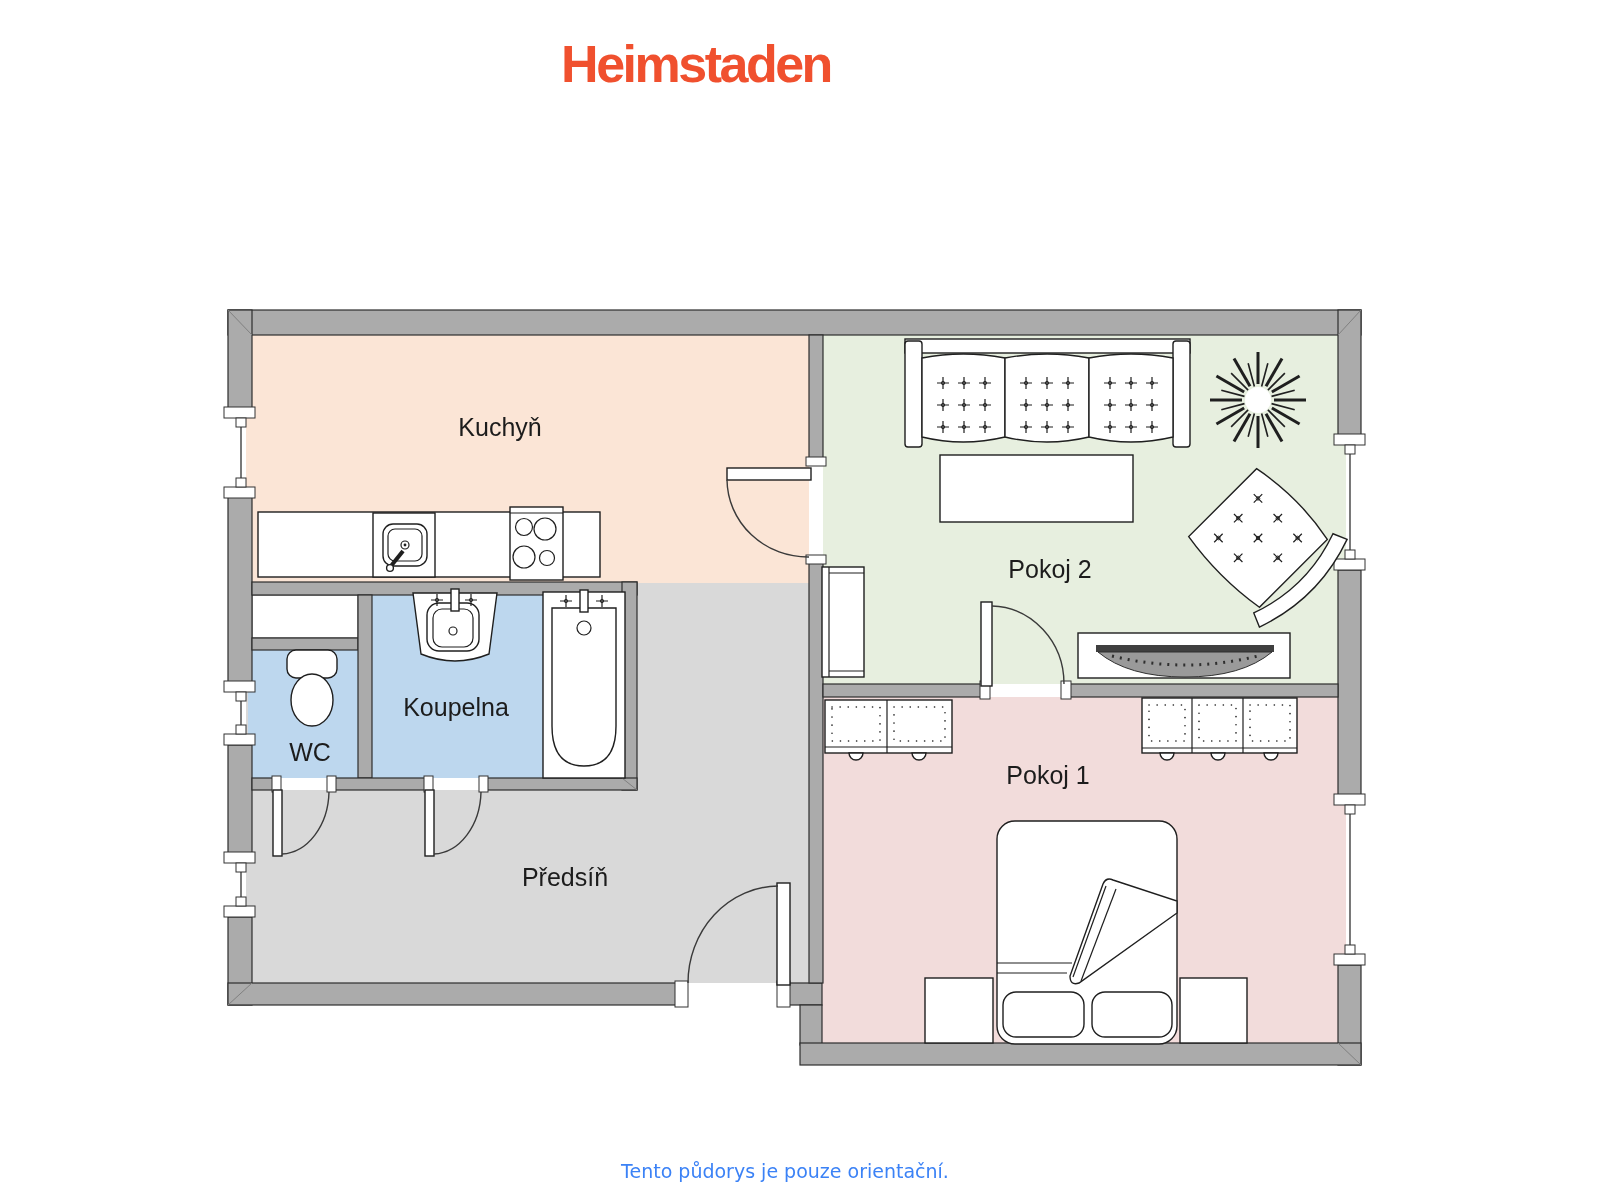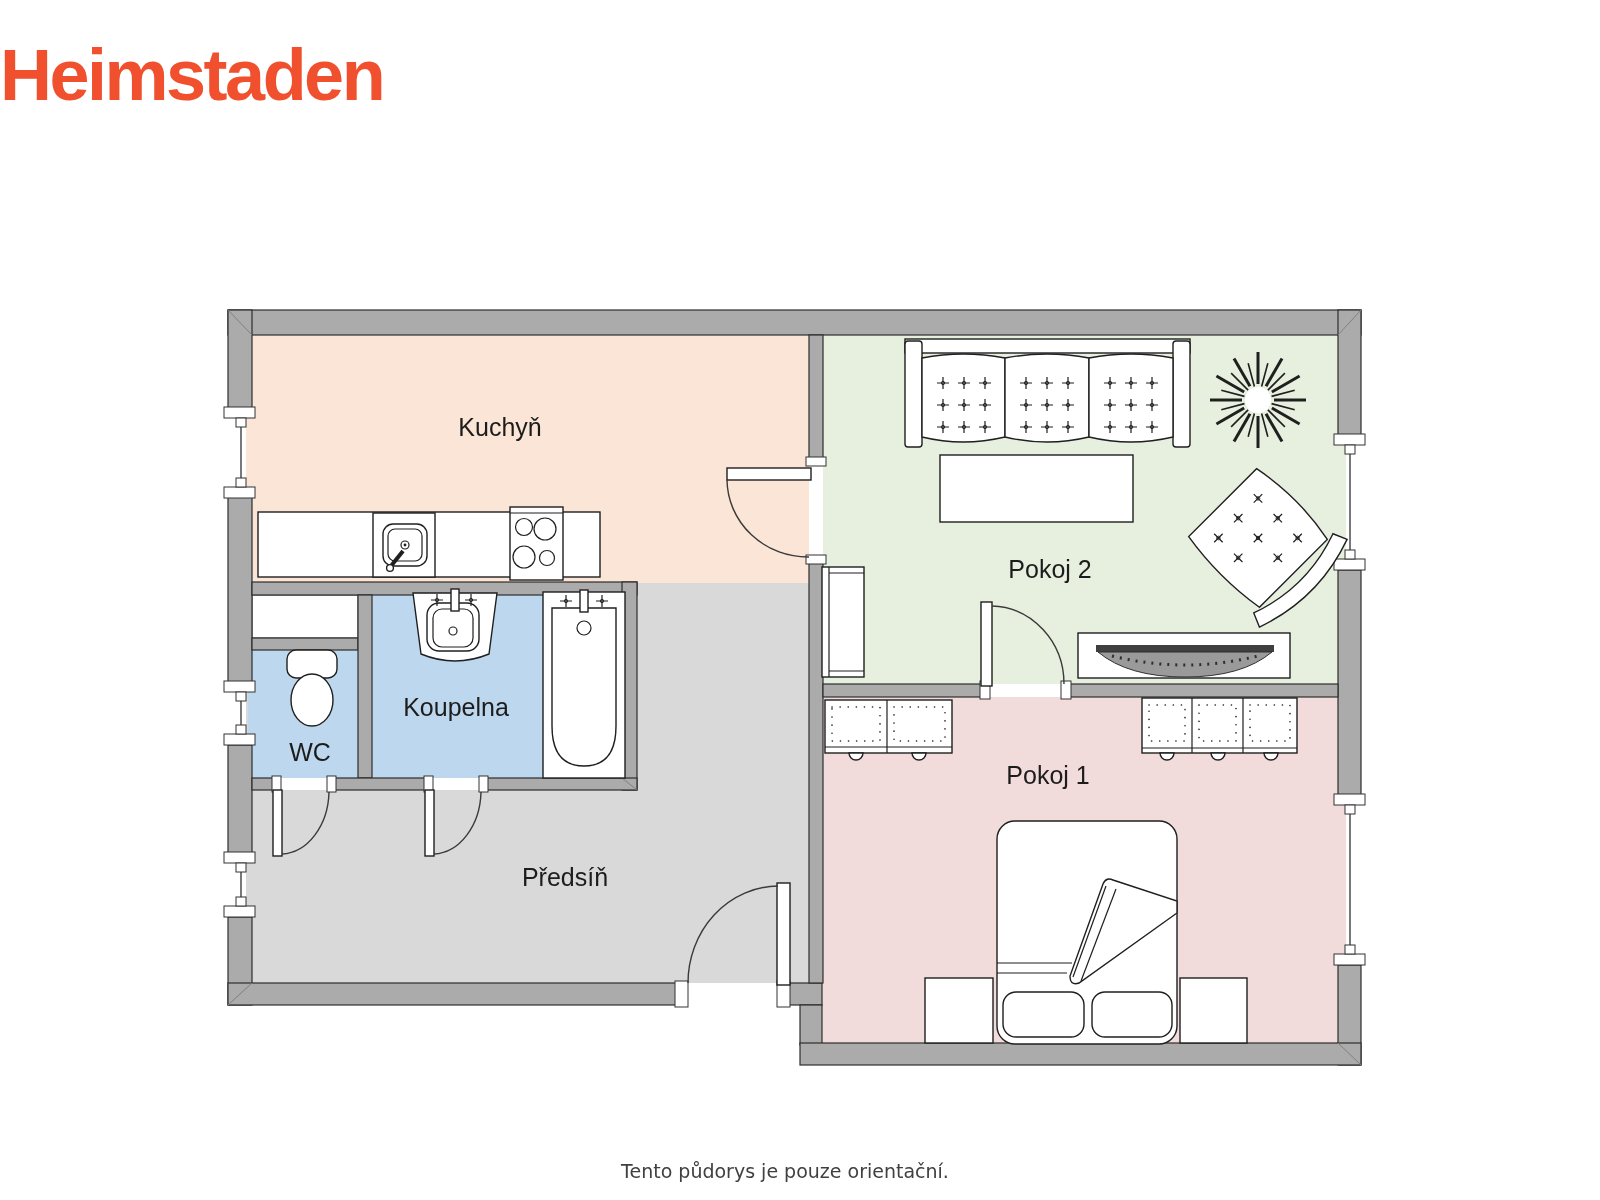--- a/index.html
+++ b/index.html
@@ -1,22 +1,22 @@
 <!DOCTYPE html>
 <html><head>
 <meta charset="utf-8">
 <style>
   html,body{margin:0;padding:0;background:#fff;}
   .page{position:relative;width:1600px;height:1200px;background:#fff;overflow:hidden;
         font-family:"Liberation Sans",sans-serif;}
-  .logo{position:absolute;top:34px;left:0;width:1392px;
-        font-size:72px;font-weight:bold;letter-spacing:-2.5px;color:#f0502e;
+  .logo{position:absolute;top:34px;left:0;width:1392px;text-align:center;
+        font-size:52px;font-weight:bold;letter-spacing:-2.5px;color:#f0502e;
         font-family:"Liberation Sans",sans-serif;}
   .footer{position:absolute;top:1160px;left:0;width:1570px;text-align:center;
-        font-size:19px;color:#404040;font-family:"DejaVu Sans",sans-serif;}
+        font-size:19px;color:#3b82f6;font-family:"DejaVu Sans",sans-serif;}
   svg.plan{position:absolute;top:0;left:0;}
   .wall{fill:#ababab;stroke:#2e2e2e;stroke-width:1.2;}
   .mitre{stroke:#808080;stroke-width:1;}
   .openg{fill:#ffffff;}
   .jamb{fill:#ffffff;stroke:#333333;stroke-width:1;}
   .furn{fill:#ffffff;stroke:#1f1f1f;stroke-width:1.4;}
   .ln{fill:none;stroke:#1f1f1f;stroke-width:1.2;}
   .arc{fill:none;stroke:#3a3a3a;stroke-width:1.4;}
   .dotted{fill:none;stroke:#1f1f1f;stroke-width:1.6;stroke-dasharray:0.1 8;stroke-linecap:round;}
   .room-label{font-family:"Liberation Sans",sans-serif;font-size:25px;fill:#1c1c1c;text-anchor:middle;}

